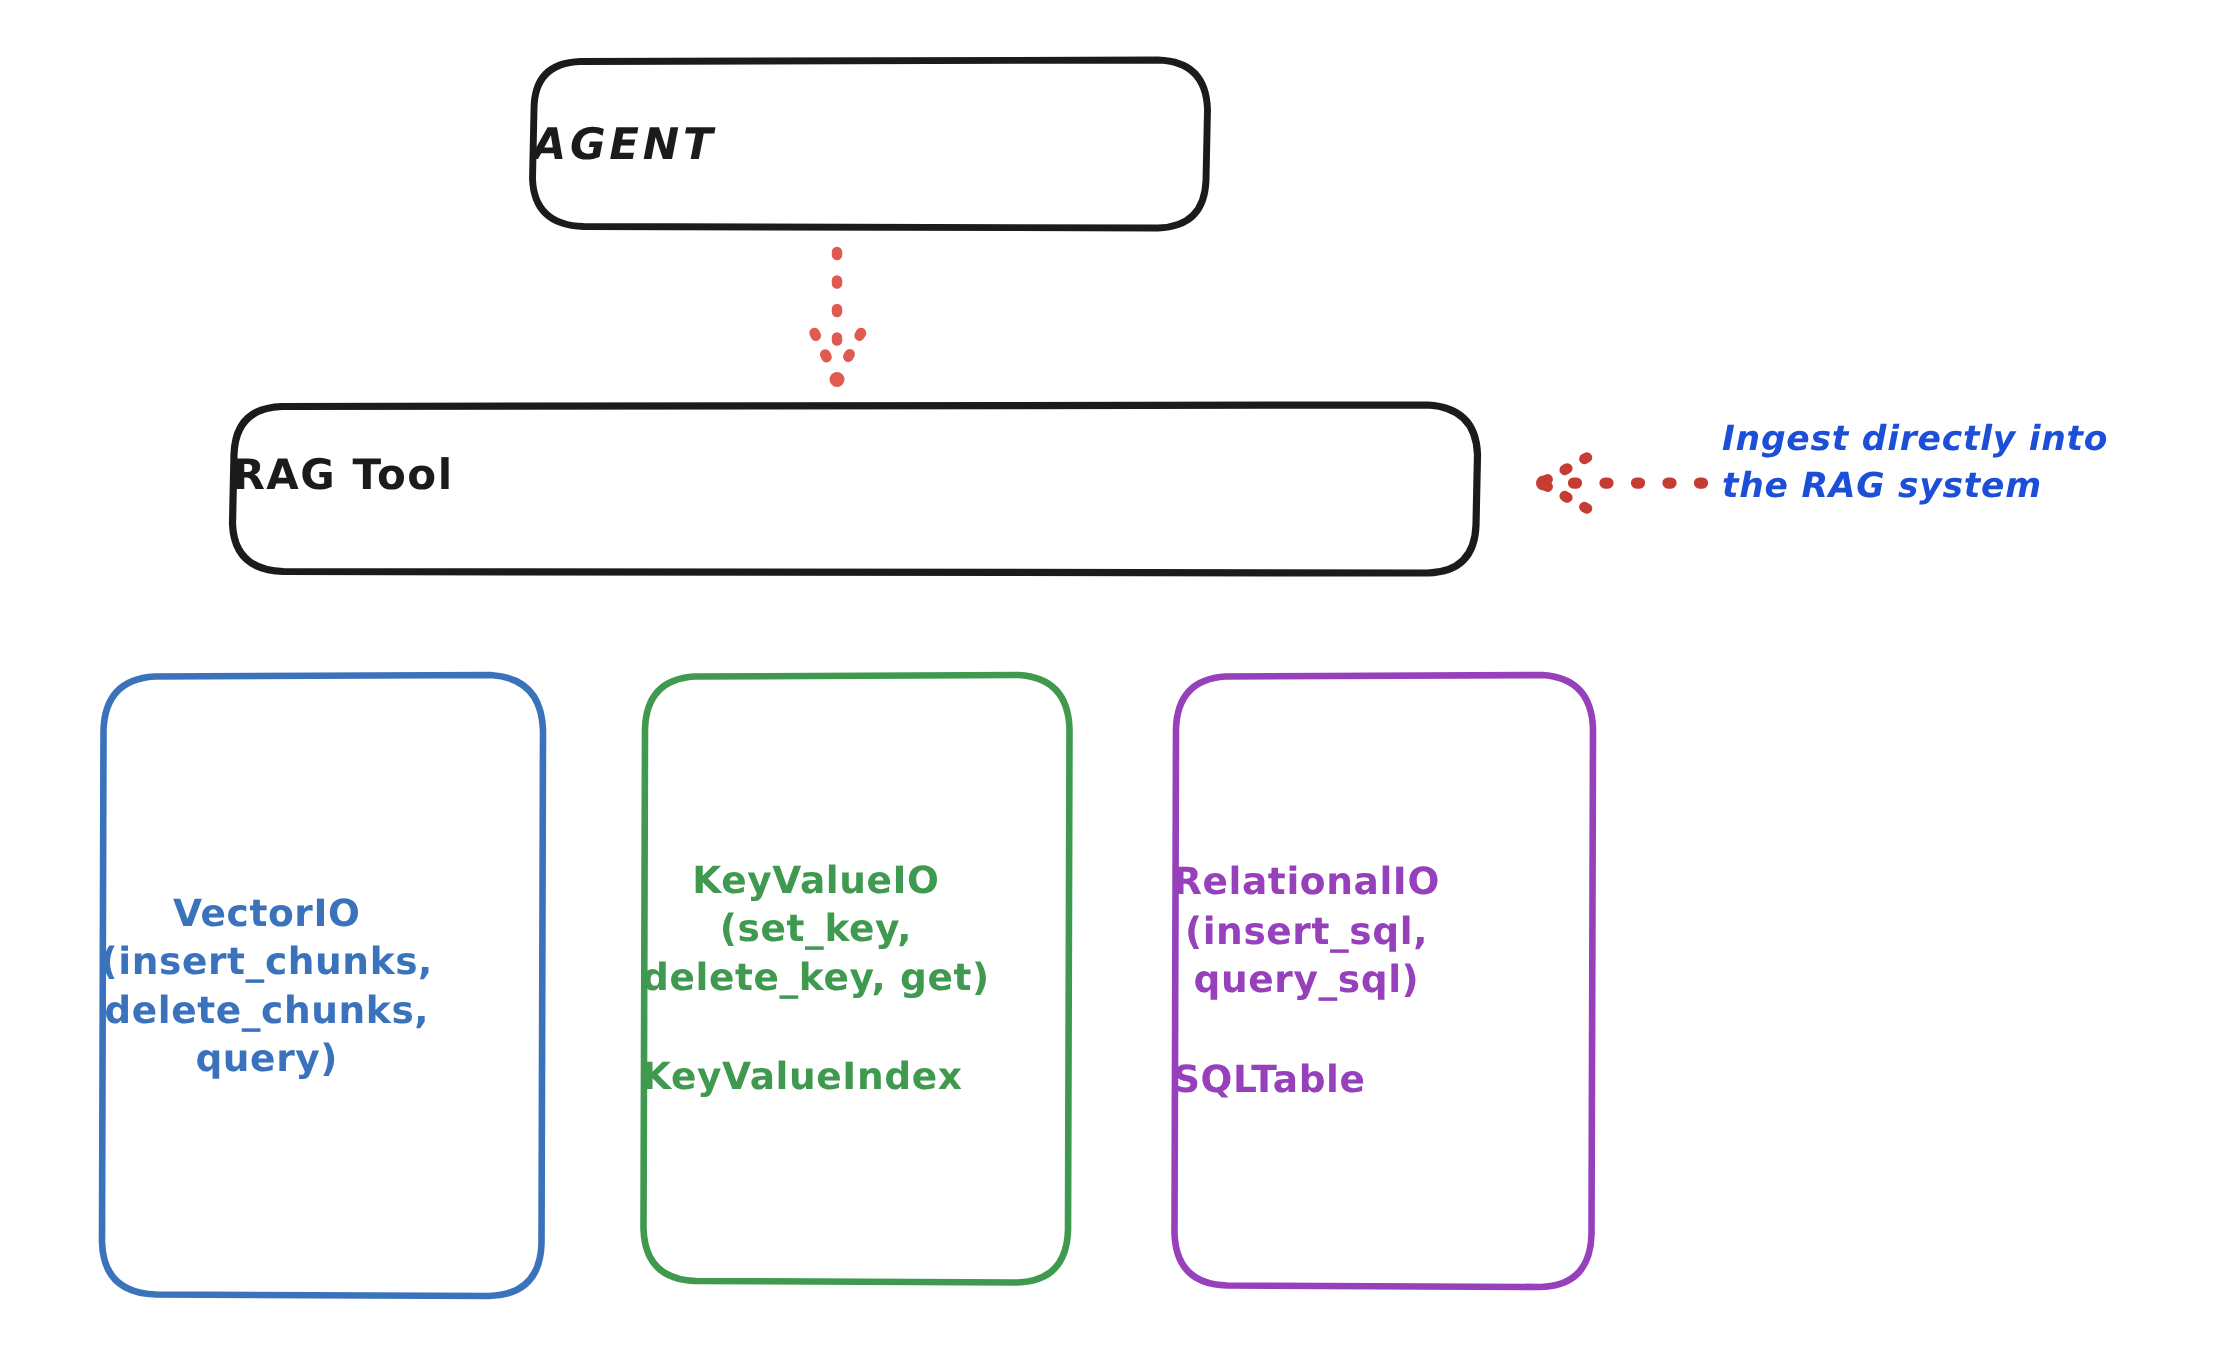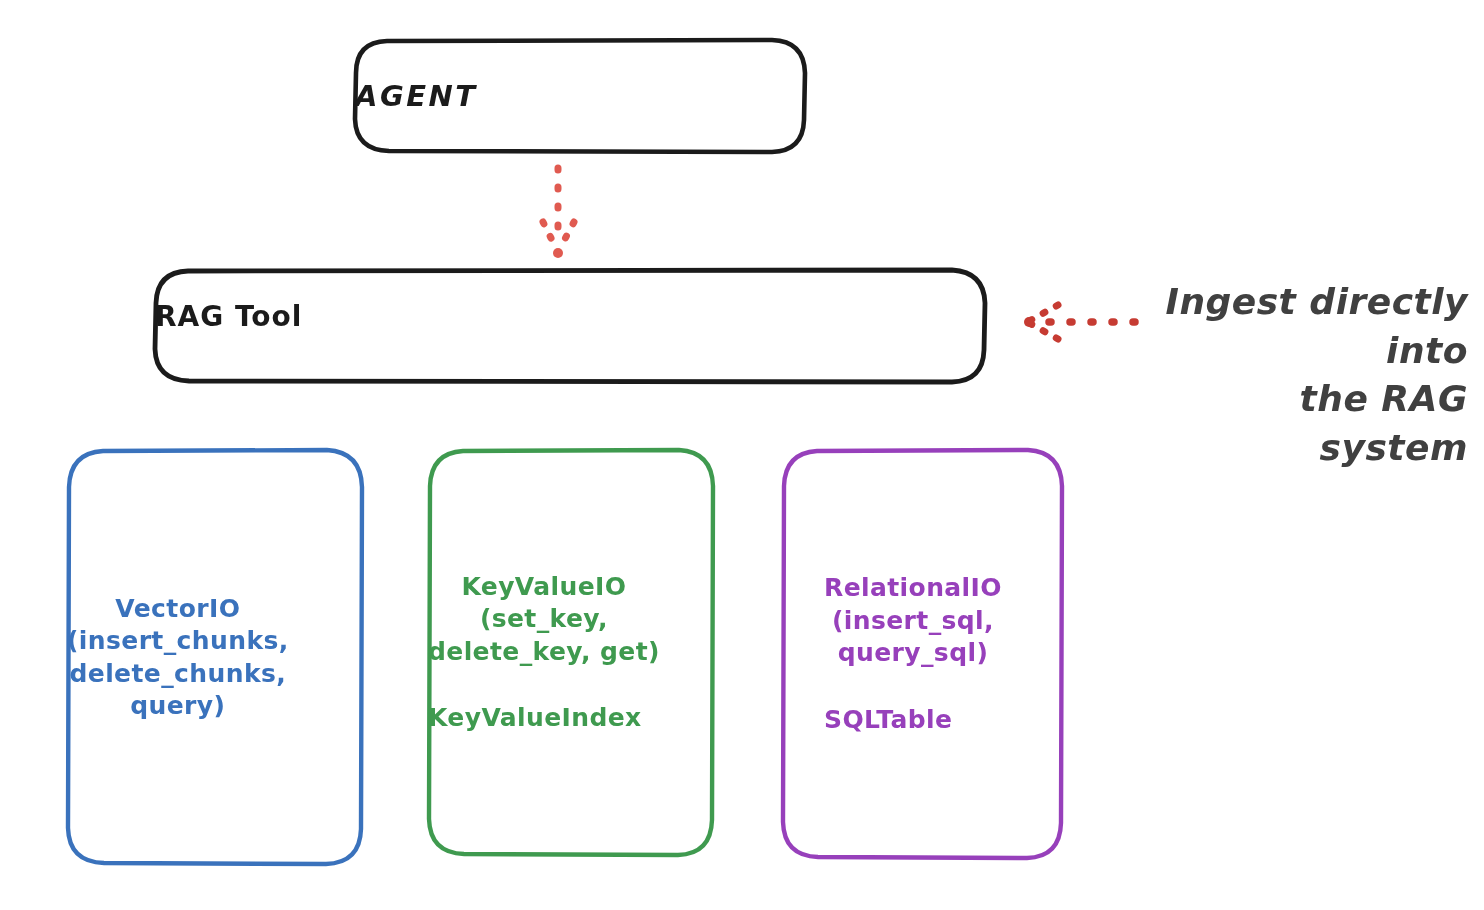--- a/index.html
+++ b/index.html
@@ -64,33 +64,33 @@
     letter-spacing: 0.4px;
   }
   .store-label .index {
     font-size: 25px;
     font-weight: 600;
     margin-top: 34px;
     letter-spacing: 0.4px;
   }
   #vector-label { left: 67px;  top: 450px; width: 295px; height: 415px; color: #3a72bc; }
   #kv-label     { left: 428px; top: 450px; width: 285px; height: 405px; color: #3f9a4f; }
-  #rel-label    { left: 824px; top: 450px; width: 280px; height: 408px; color: #9740bb; }
+  #rel-label    { left: 782px; top: 450px; width: 280px; height: 408px; color: #9740bb; }
 
   
   #ingest-note {
     position: absolute;
     left: 1148px; top: 278px; width: 320px;
     font-family: "DejaVu Sans", sans-serif;
-    font-size: 36px;
+    font-size: 23px;
     font-weight: 600;
     font-style: italic;
-    color: #404040;
+    color: #1d4ed8;
     line-height: 1.35;
-    text-align: right;
+    text-align: left;
     letter-spacing: 0.5px;
     white-space: pre-line;
     pointer-events: none;
   }
 </style>
 </head>
 <body>
 
 <svg id="canvas" viewBox="0 0 1484 910" xmlns="http://www.w3.org/2000/svg">
 

